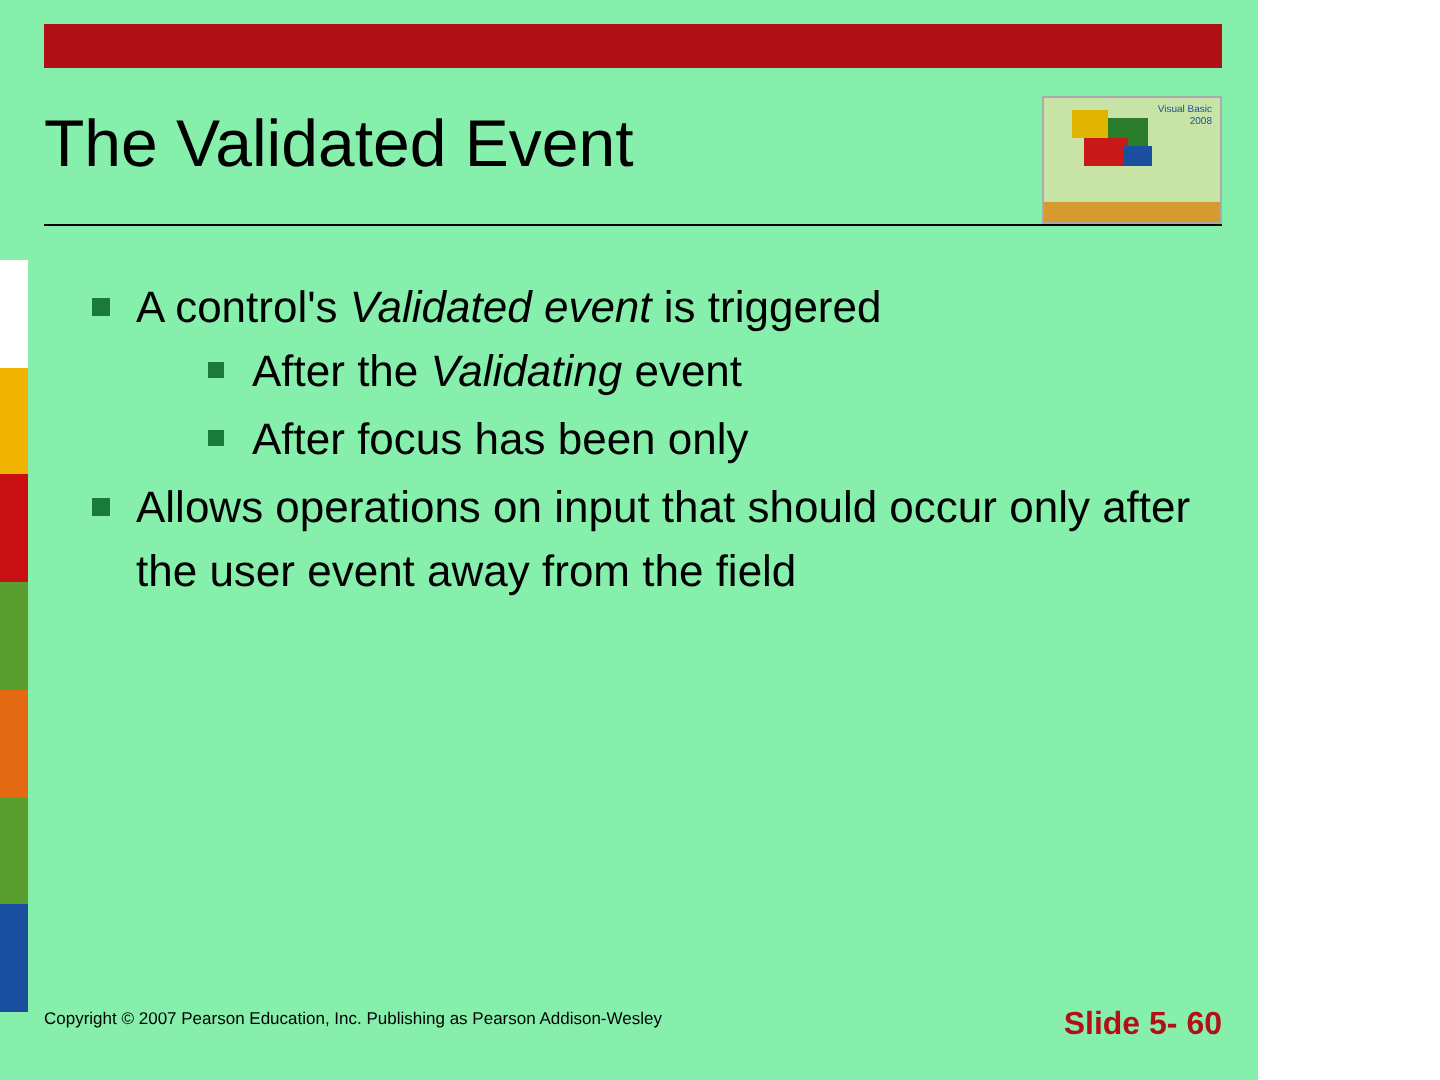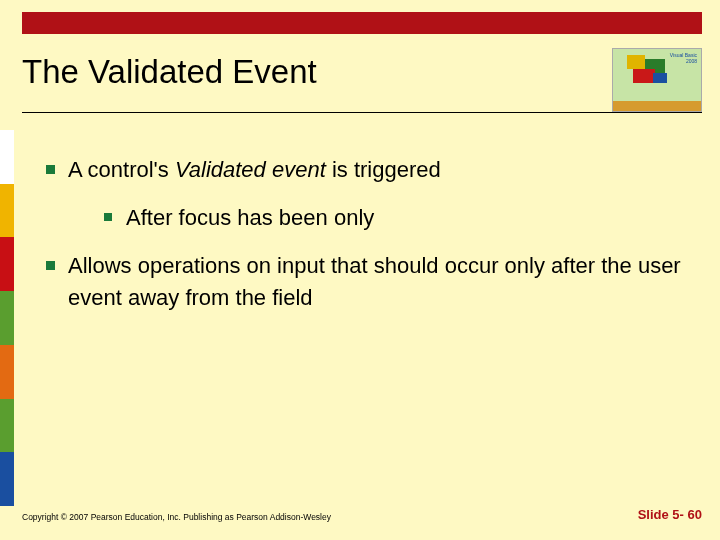--- a/index.html
+++ b/index.html
@@ -4,23 +4,23 @@
 <style>
   * { margin: 0; padding: 0; box-sizing: border-box; }
   html, body { width: 720px; height: 540px; overflow: hidden; }
   body {
     font-family: Arial, Helvetica, sans-serif;
     background: #ffffff;
     position: relative;
   }
   .slide {
     position: relative;
-    width: 720px;
+    width: 629px;
     height: 540px;
-    background: #fef9c3;
+    background: #86efac;
   }
   .top-bar {
     position: absolute;
     top: 12px;
     left: 22px;
     right: 18px;
     height: 22px;
     background: #b01116;
   }
   .title-row {
@@ -96,21 +96,21 @@
   .content {
     position: absolute;
     top: 138px;
     left: 40px;
     right: 24px;
     font-size: 22px;
     line-height: 1.46;
     color: #000;
   }
   .content ul { list-style: none; }
-  .content li { position: relative; padding-left: 28px; margin-bottom: 2px; margin-top: 16px; }
+  .content li { position: relative; padding-left: 28px; margin-bottom: 2px; }
   .content li::before {
     content: "";
     position: absolute;
     left: 6px;
     top: 11px;
     width: 9px;
     height: 9px;
     background: #1a7a3a;
   }
   .content ul ul li { padding-left: 28px; }
@@ -123,28 +123,28 @@
   }
   .italic { font-style: italic; }
 
   .footer {
     position: absolute;
     left: 22px;
     right: 18px;
     bottom: 18px;
     display: flex;
     justify-content: space-between;
-    align-items: flex-end;
+    align-items: flex-start;
   }
   .copyright {
     font-size: 8.5px;
     color: #000;
   }
   .slide-number {
-    font-size: 13px;
+    font-size: 16px;
     font-weight: 700;
     color: #b01116;
   }
 </style>
 </head>
 <body>
 
 <div class="slide">
 
   <div class="top-bar"></div>
@@ -175,20 +175,23 @@
     <div class="seg green"></div>
     <div class="seg blue"></div>
   </div>
 
   <div class="content">
     <ul>
       <li>
         <span>A control's </span><span class="italic">Validated event</span><span> is triggered</span>
         <ul>
           <li>
+            <span>After the </span><span class="italic">Validating</span><span> event</span>
+          </li>
+          <li>
             <span>After focus has been only</span><span class="italic"></span><span></span>
           </li>
         </ul>
       </li>
       <li>
         <span>Allows operations on input that should occur only after the user event away from the field</span><span class="italic"></span><span></span>
       </li>
     </ul>
   </div>
 

